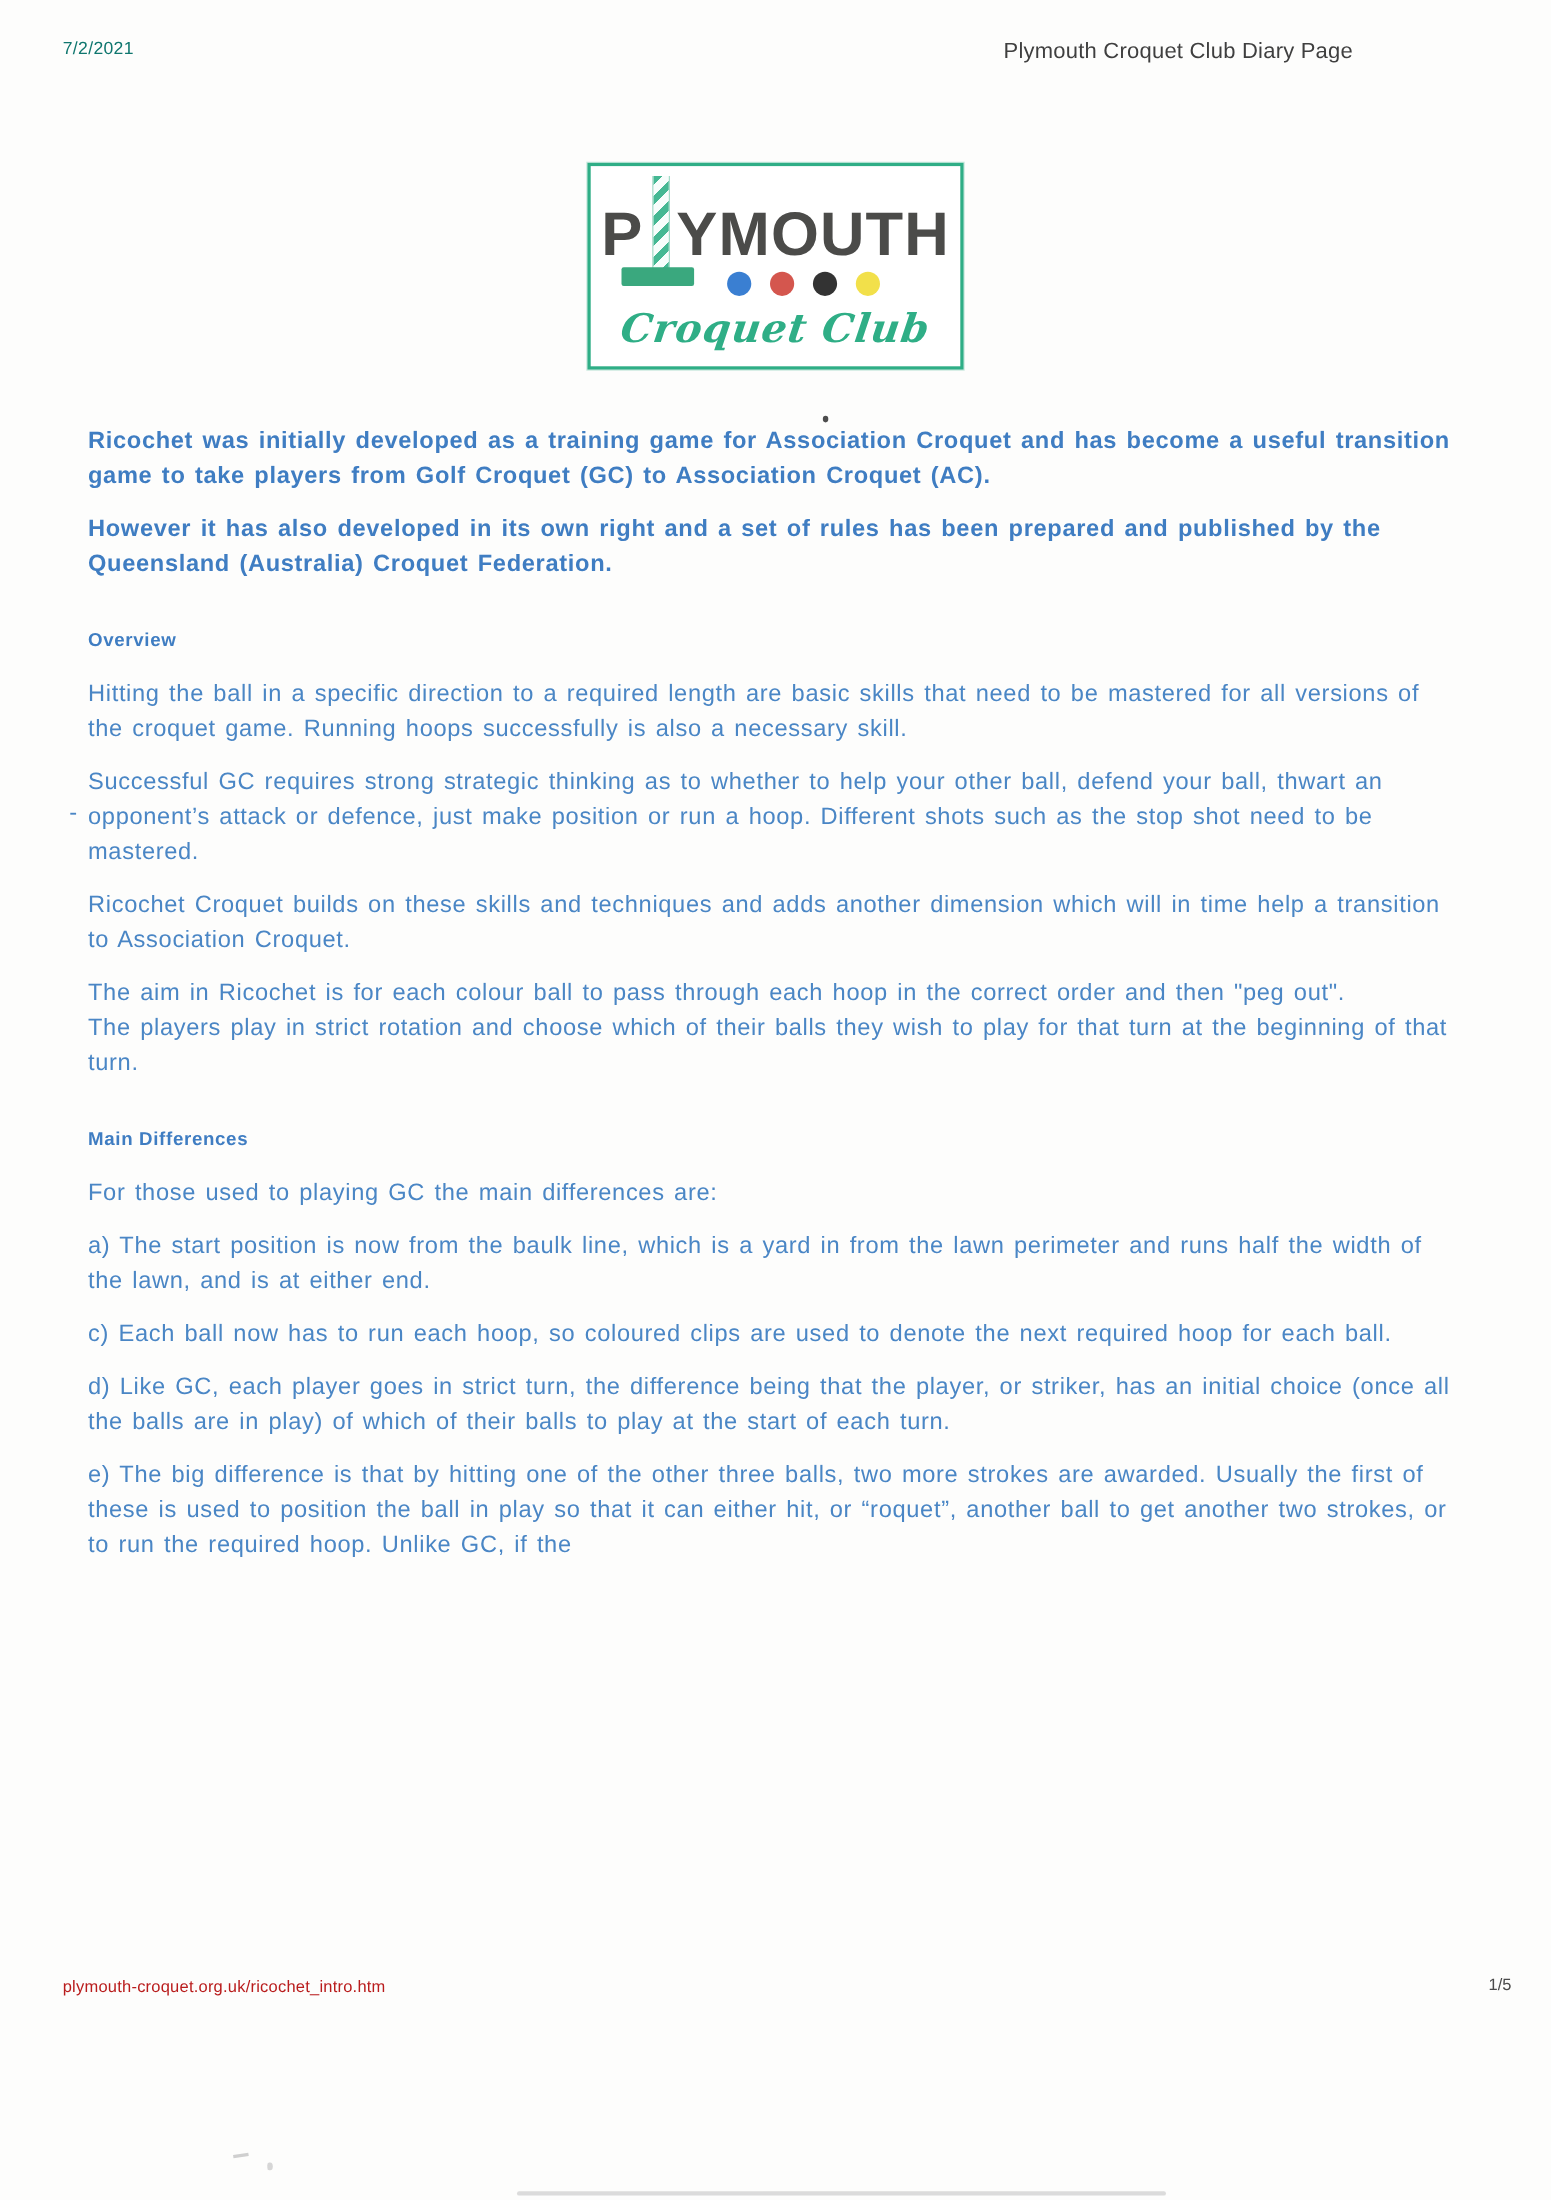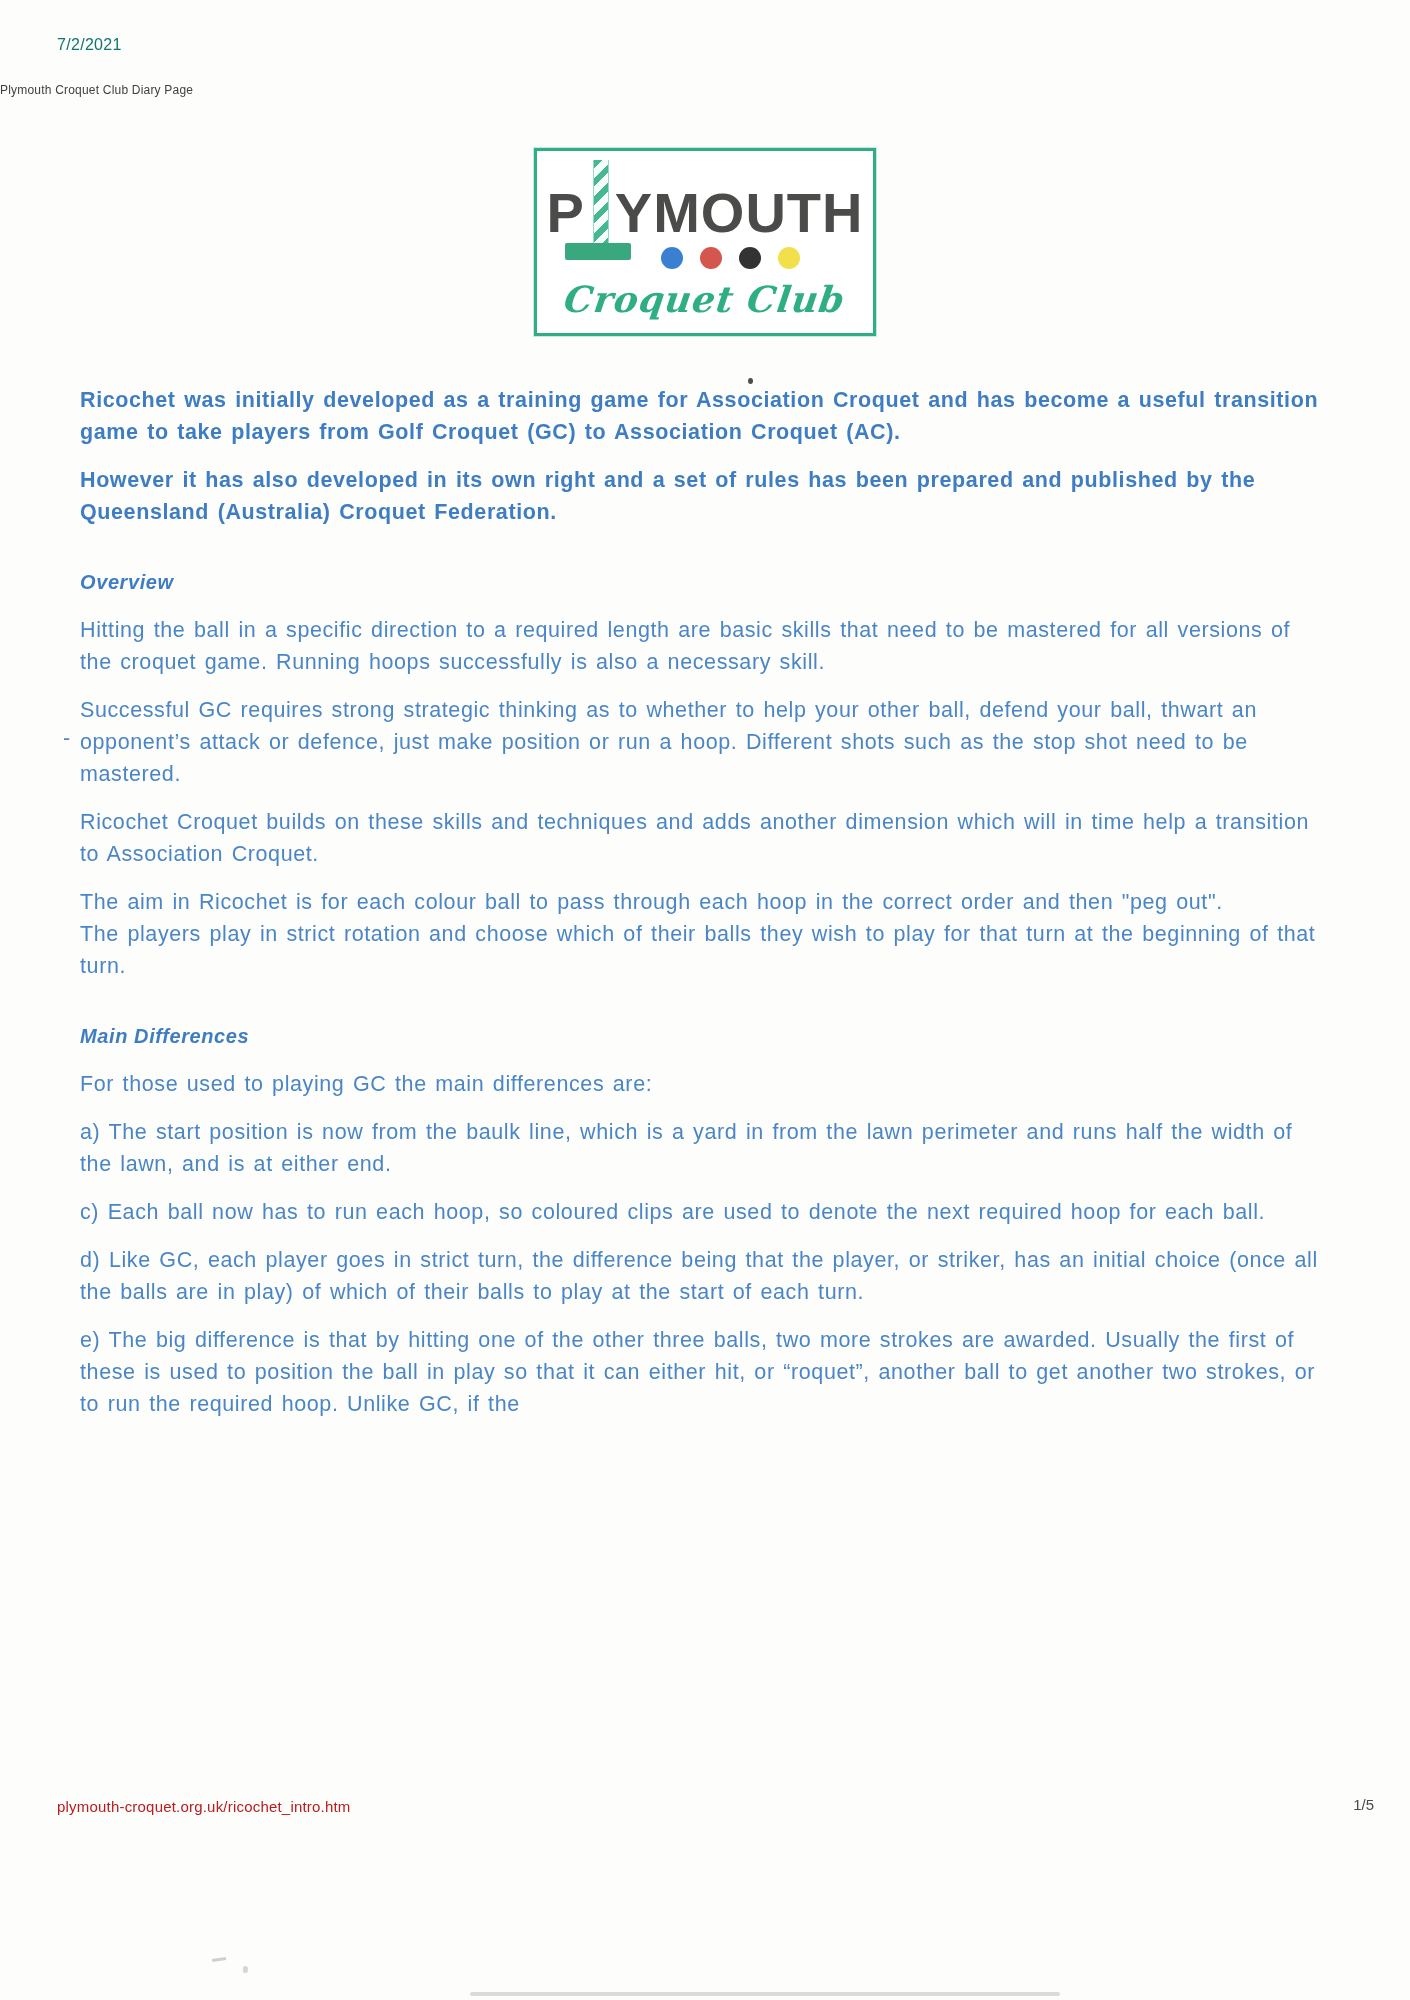--- a/index.html
+++ b/index.html
@@ -12,21 +12,21 @@
   }
   .page { position: absolute; inset: 0; }
 
   
   .hdr-date {
     position: absolute; left: 57px; top: 36px;
     font-size: 16px; color: #0f766e; letter-spacing: 0.3px;
   }
   .hdr-title {
     position: absolute; left: 0; top: 36px; width: 1230px;
-    text-align: left; font-size: 12px; color: #3f3f3f; letter-spacing: 0.2px; margin-top: 47px;
+    text-align: right; font-size: 20px; color: #3f3f3f; letter-spacing: 0.2px;
   }
 
   
   .logo-box {
     margin: 148px auto 0; width: 312px;
     border: 3px solid #2fae86;
     box-shadow: 0 0 0 1px rgba(47,174,134,0.25);
     padding: 30px 12px 12px;
     background: #fff;
     position: relative;
@@ -65,22 +65,22 @@
   .dot-artifact {
     position: absolute; left: 668px; top: -6px; width: 5px; height: 6px;
     background: #4d4d4d; border-radius: 50%;
   }
   .article p {
     font-size: 21.5px; line-height: 32px; letter-spacing: 0.6px; word-spacing: 2px;
     color: #4a86c5; margin: 16px 0 0; max-width: 1240px;
   }
   .article p.lead { font-weight: bold; color: #3f7dc2; }
   .article h2 {
-    font-size: 20px; line-height: 32px; font-weight: bold;
-    color: #3f7dc2; margin: 38px 0 0; letter-spacing: 0.6px; font-style: italic;
+    font-size: 17px; line-height: 32px; font-weight: bold;
+    color: #3f7dc2; margin: 38px 0 0; letter-spacing: 0.6px;
   }
   .article p.tight { margin: 0; }
   .para-wrap { position: relative; }
   .margin-dash {
     position: absolute; left: -17px; top: 32px;
     color: #4a86c5; font-size: 21.5px;
   }
 
   
   .ftr-url {

